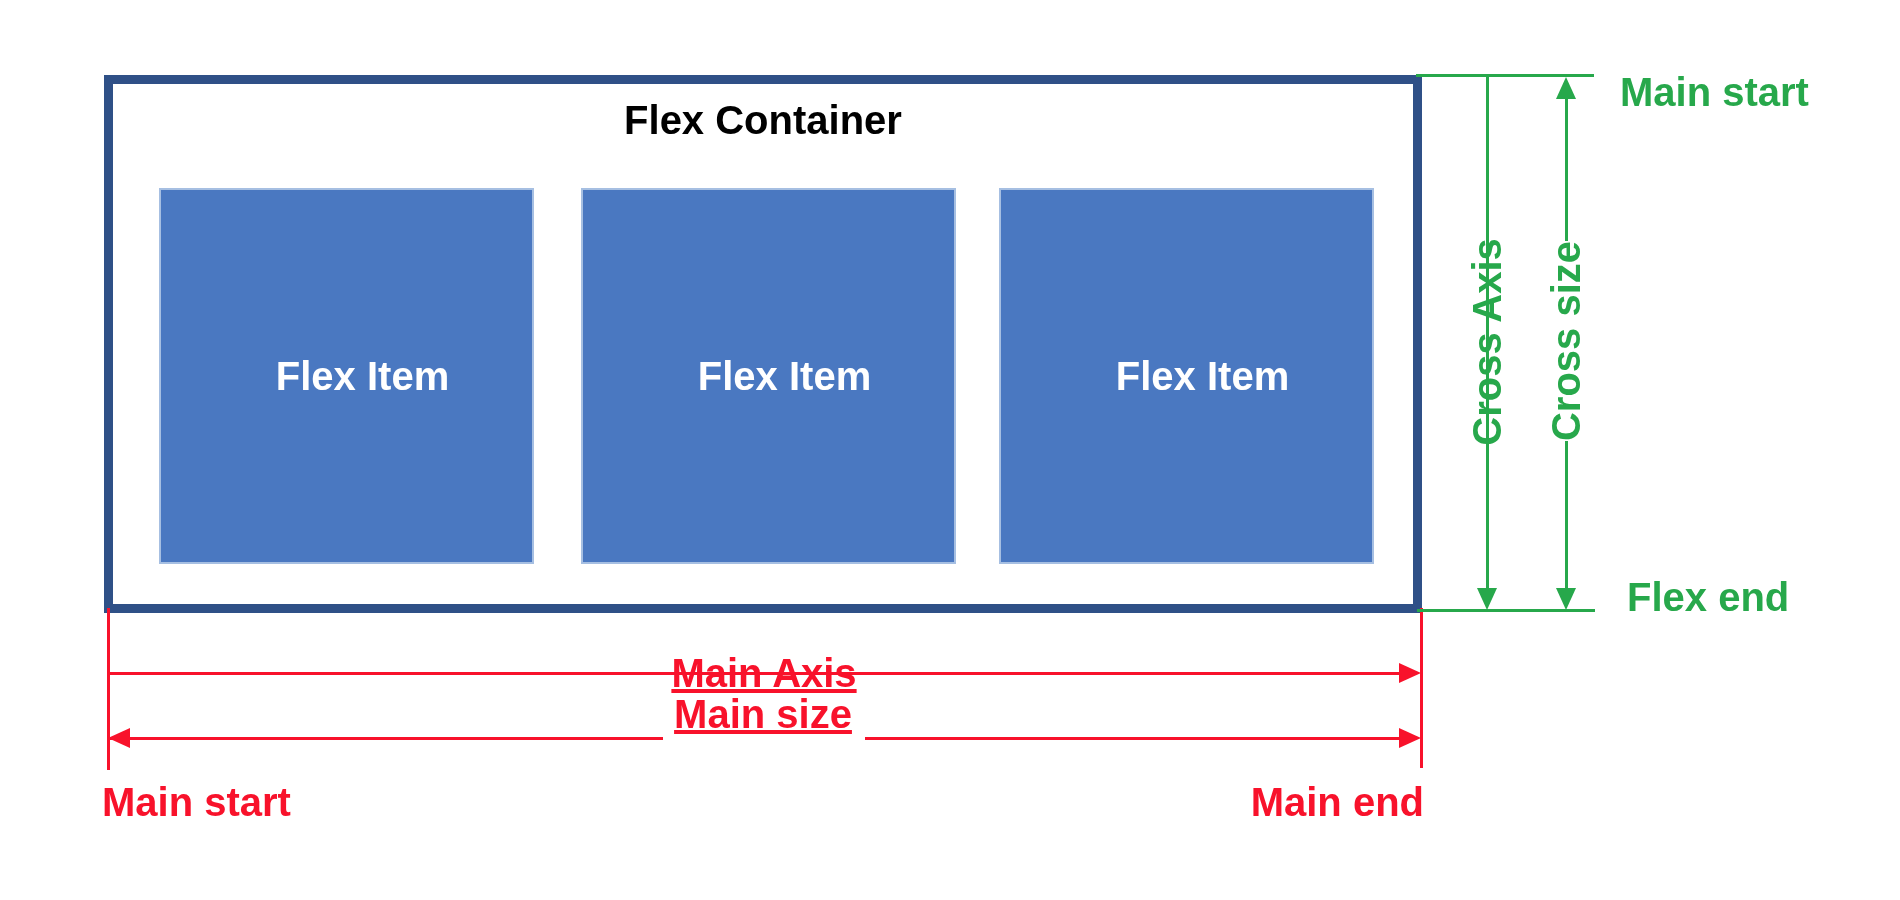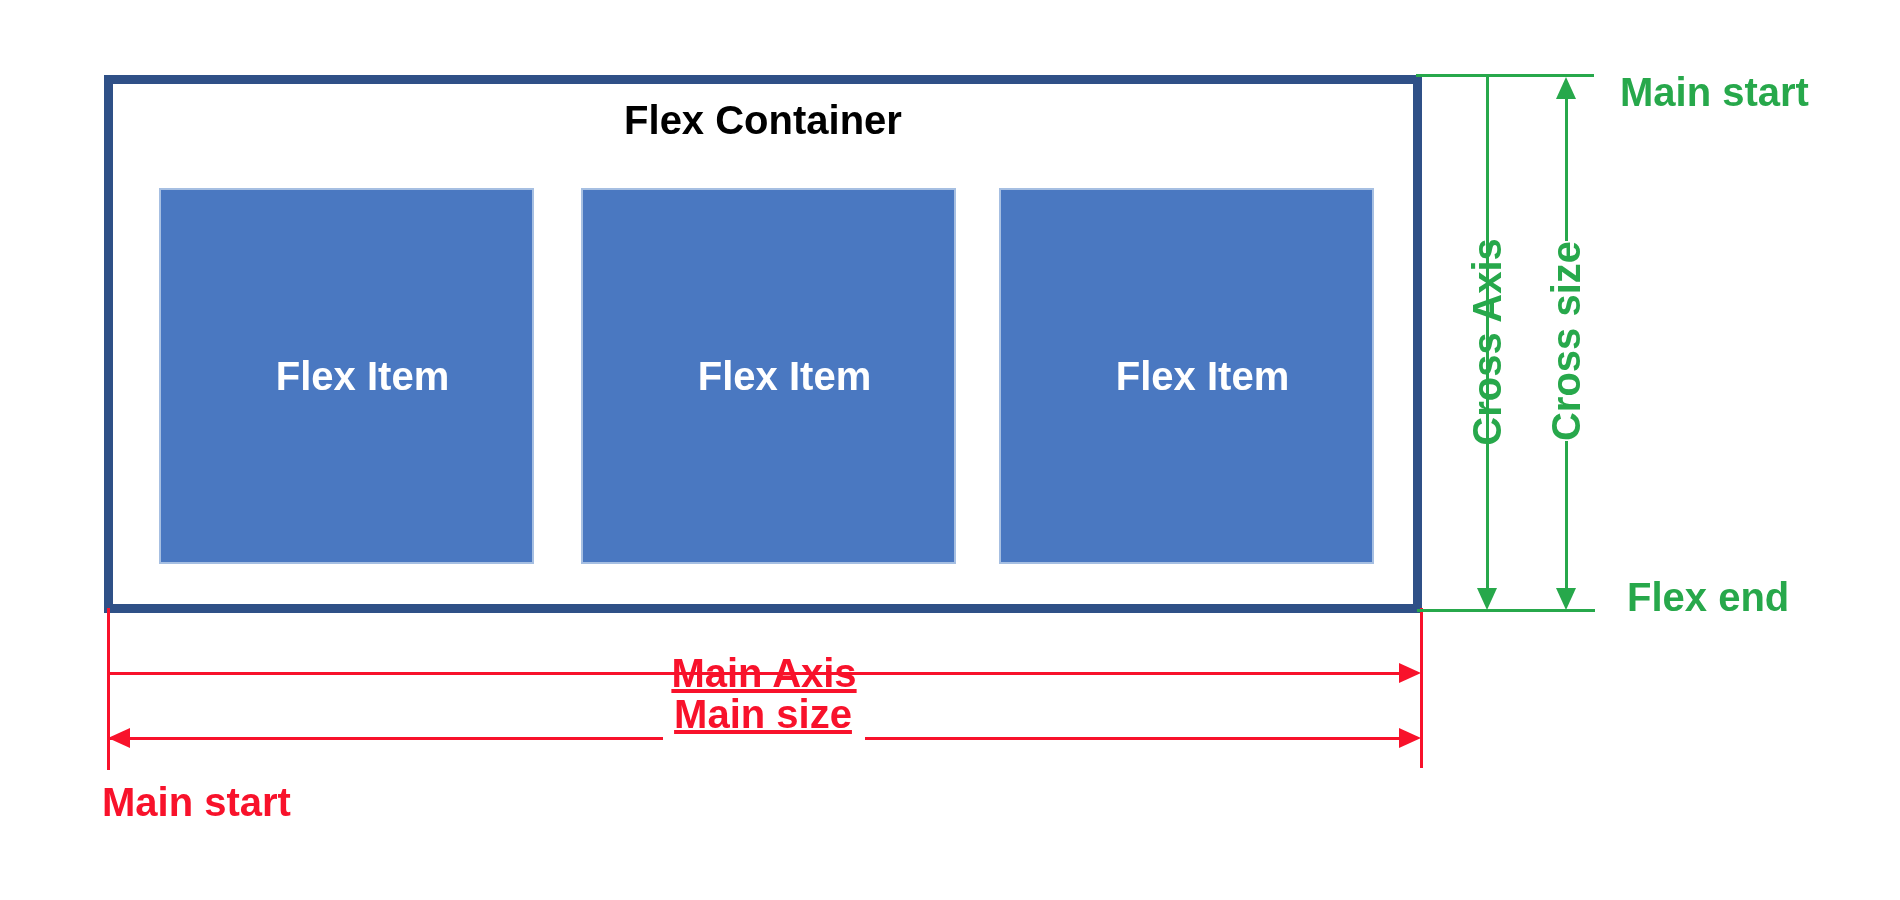--- a/index.html
+++ b/index.html
@@ -79,20 +79,21 @@
   <div class="tri tri-right" style="left:1399px;top:663px;"></div>
   <div class="lbl red-t center" style="left:764px;top:673px;">Main Axis</div>
 
   <div class="line red" style="left:109px;top:737px;width:554px;height:3px;"></div>
   <div class="line red" style="left:865px;top:737px;width:534px;height:3px;"></div>
   <div class="tri tri-left" style="left:108px;top:728px;"></div>
   <div class="tri tri-right" style="left:1399px;top:728px;"></div>
   <div class="lbl red-t center" style="left:763px;top:714px;">Main size</div>
 
   <div class="lbl red-t" style="left:102px;top:782px;">Main start</div>
+  <div class="lbl red-t" style="right:476px;top:782px;">Main end</div>
 
   <div class="line green" style="left:1416px;top:74px;width:178px;height:3px;"></div>
   <div class="line green" style="left:1417px;top:609px;width:178px;height:3px;"></div>
 
   <div class="line green" style="left:1486px;top:75px;width:3px;height:513px;"></div>
   <div class="tri tri-down" style="left:1477px;top:588px;"></div>
   <div class="lbl green-t vrot" style="left:1487px;top:342px;">Cross Axis</div>
 
   <div class="line green" style="left:1565px;top:99px;width:3px;height:142px;"></div>
   <div class="line green" style="left:1565px;top:441px;width:3px;height:147px;"></div>

